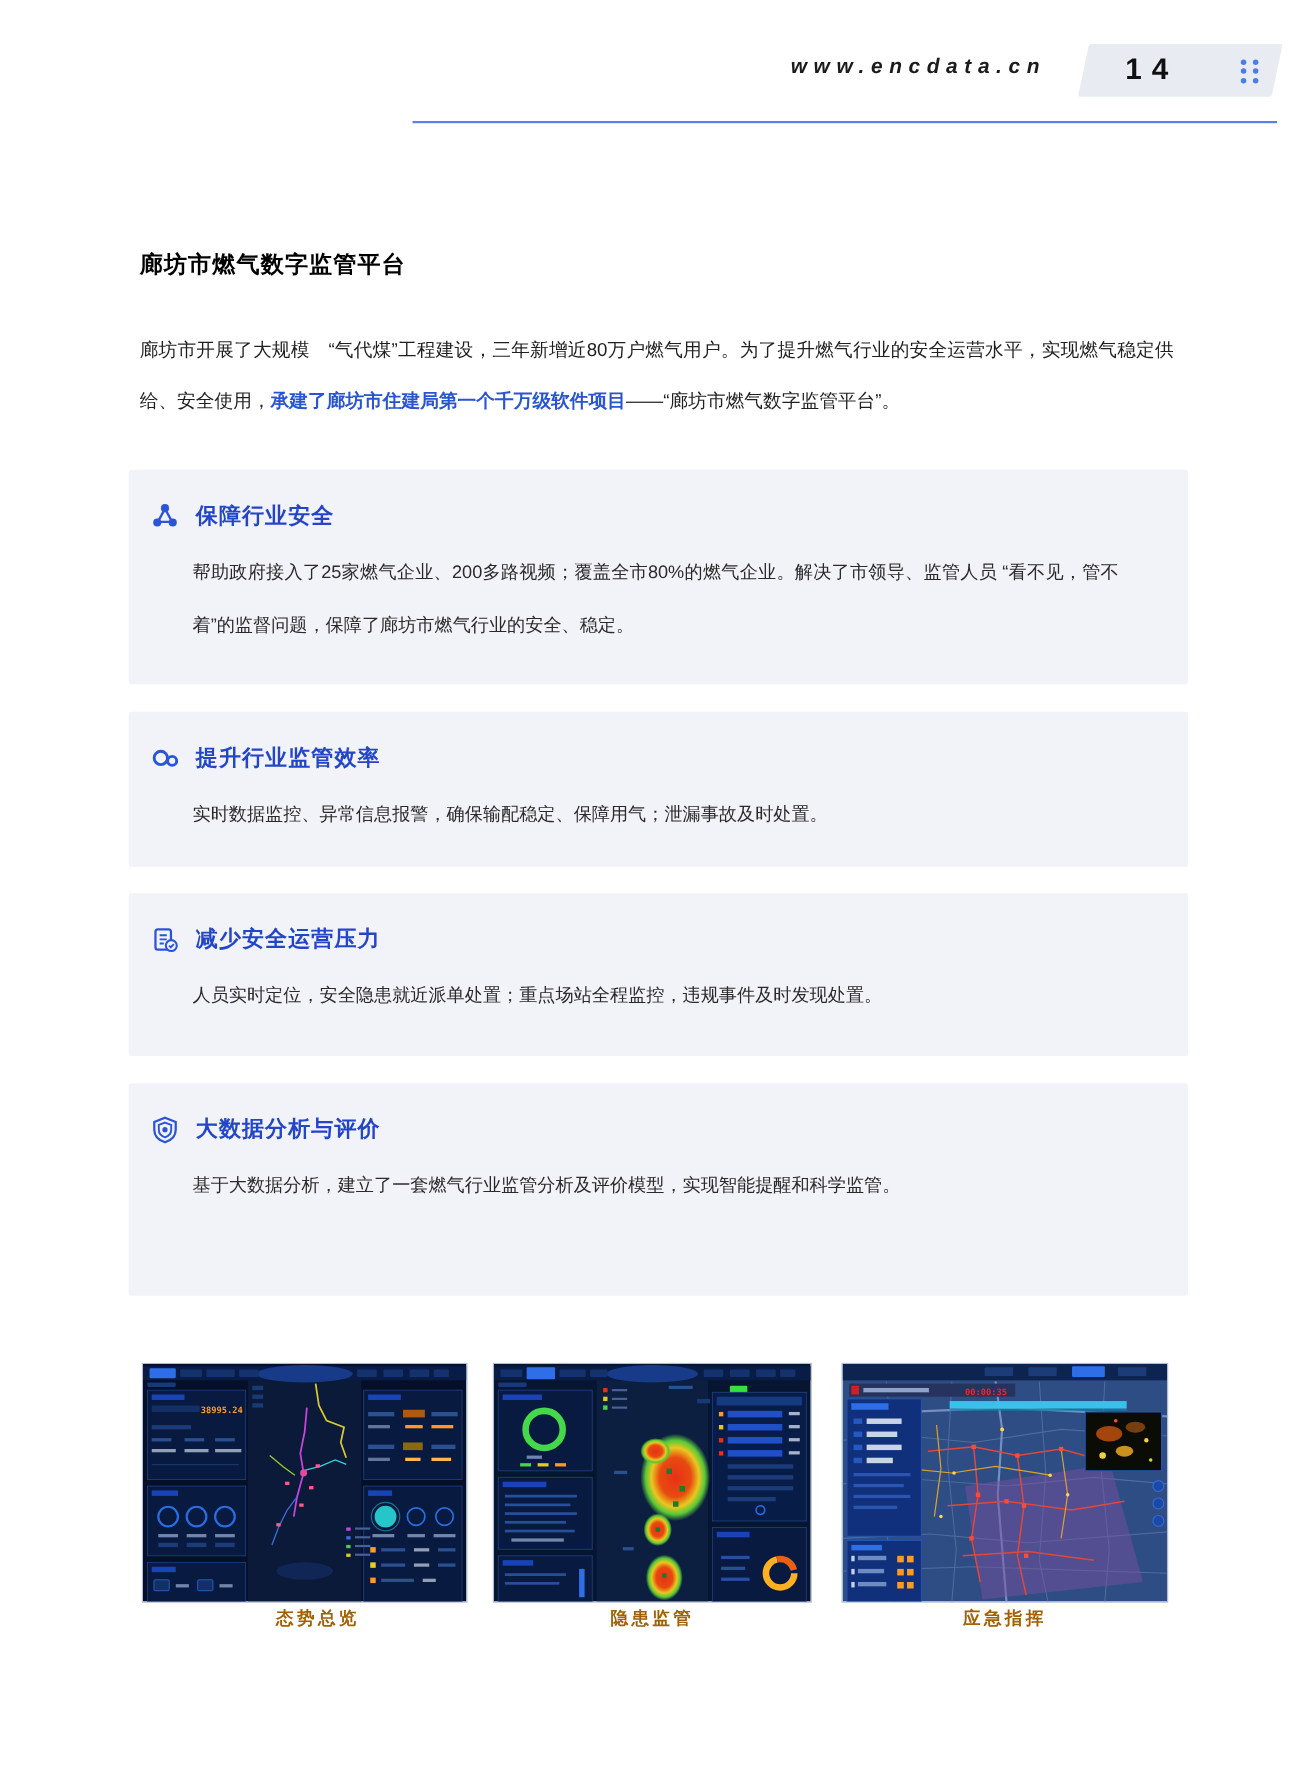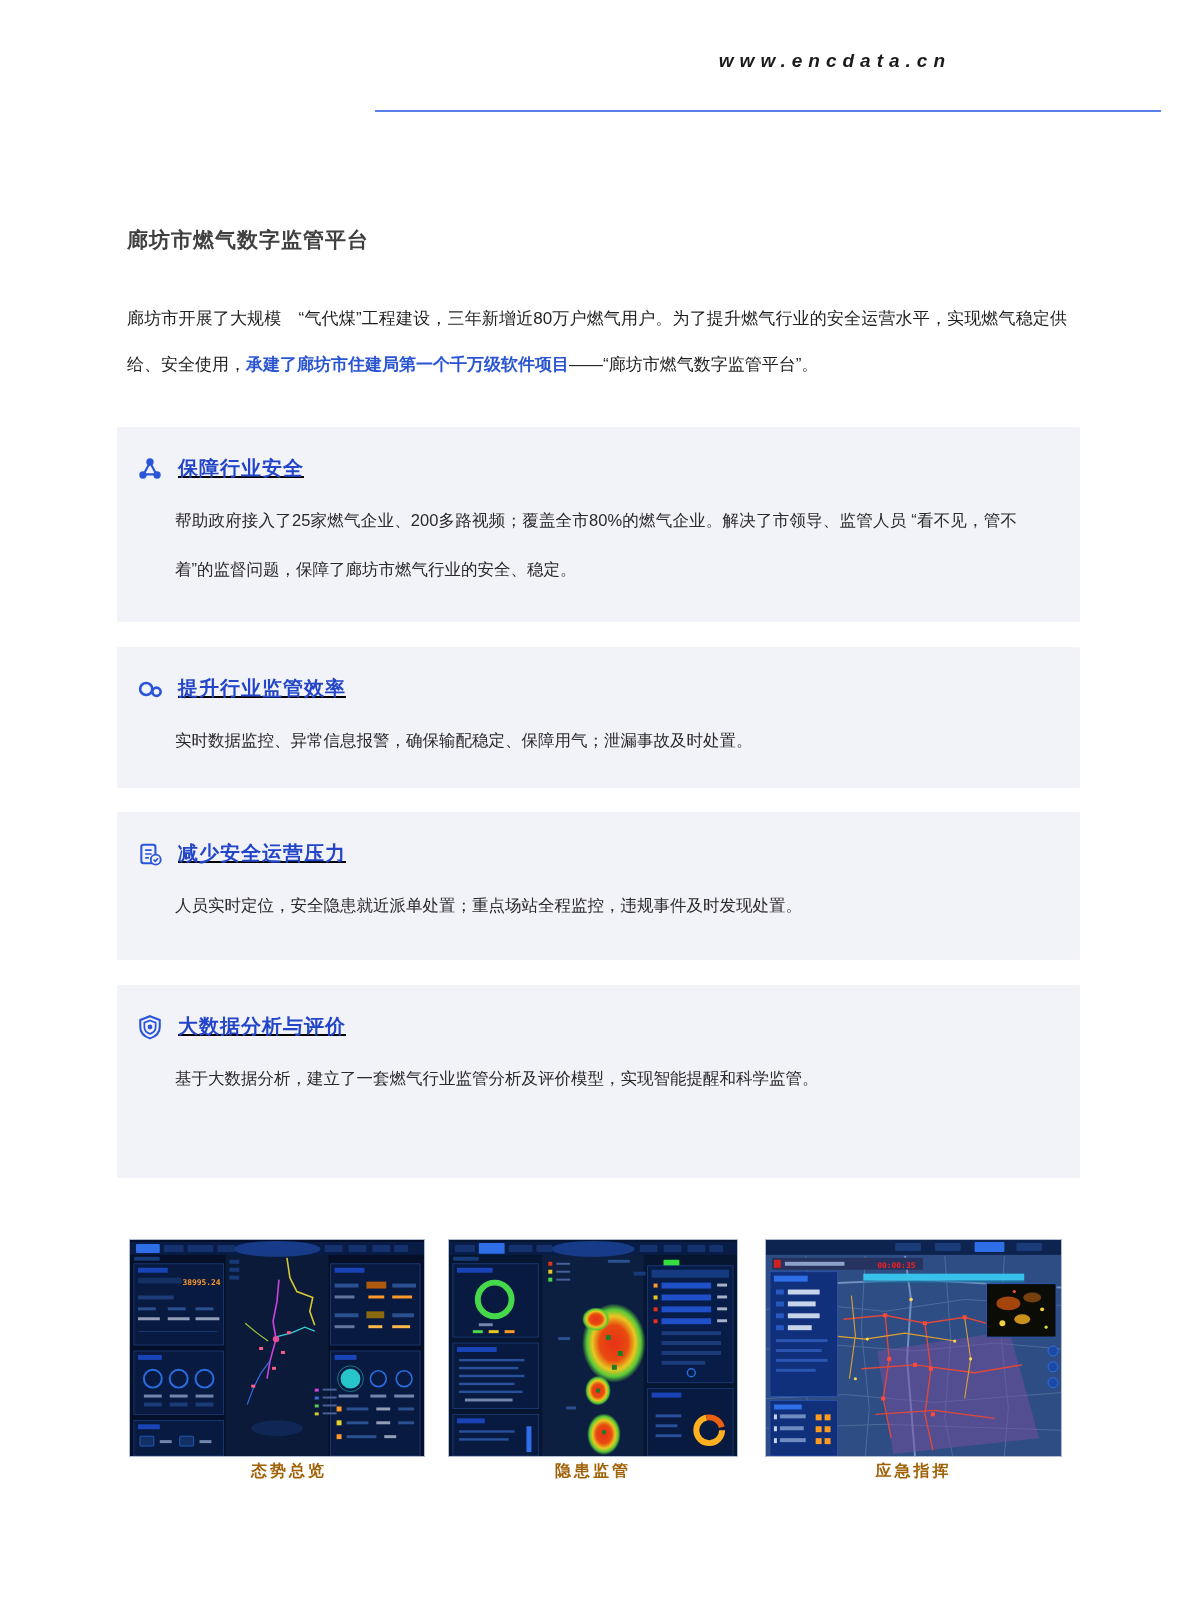--- a/index.html
+++ b/index.html
@@ -34,38 +34,38 @@
   .dots-grid i { width:5px; height:5px; border-radius:50%; background:#4a7de8; display:block; margin:auto; }
   .header-rule {
     position:absolute; left:375px; top:110px; width:786px; height:2px;
     background:#5b7fe8;
   }
 
   
   .doc-title {
     position:absolute; left:127px; top:226px;
     font-family:"DejaVu Serif","Liberation Serif",serif;
-    font-size:21px; font-weight:bold; color:#404040; letter-spacing:1px;
+    font-size:21px; font-weight:bold; color:#000000; letter-spacing:1px;
   }
   .intro {
     position:absolute; left:127px; top:296px; width:940px;
     font-size:17px; line-height:46px; color:#1f1f1f; text-align:justify;
   }
   .intro .hl { color:#2a55d2; font-weight:bold; }
 
   
   .feature {
     position:absolute; left:117px; width:963px; background:#f2f2f9; border-radius:2px;
   }
   .f1 { top:427px; height:195px; }
   .f2 { top:647px; height:141px; }
   .f3 { top:812px; height:148px; }
   .f4 { top:985px; height:193px; }
   .feature .head {
-    display:flex; align-items:center; gap:15px; padding:28px 0 0 20px;text-decoration:underline;
+    display:flex; align-items:center; gap:15px; padding:28px 0 0 20px;
   }
   .feature .head .ic { width:26px; height:26px; flex:0 0 auto; }
   .feature .head h2 {
     font-family:"DejaVu Serif","Liberation Serif",serif;
     font-size:20px; font-weight:bold; color:#2346c8; letter-spacing:1px;
   }
   .feature .body {
     margin:14px 63px 0 58px; font-size:16.5px; line-height:49px;
     color:#2a2a2a; text-align:justify;
   }
@@ -80,20 +80,32 @@
     margin-top:4px; text-align:center; font-size:16px; font-weight:bold;
     color:#a16207; letter-spacing:3px;
   }
 </style>
 </head>
 <body>
 
 <div class="page">
 
   <div class="header-url">www.encdata.cn</div>
+  <div class="page-badge">
+    <div class="badge-bg"></div>
+    <div class="num">14</div>
+    <div class="dots-grid">
+      <i></i>
+        <i></i>
+        <i></i>
+        <i></i>
+        <i></i>
+        <i></i>
+    </div>
+  </div>
   <div class="header-rule"></div>
 
   <h1 class="doc-title">廊坊市燃气数字监管平台</h1>
   <p class="intro"><span>廊坊市开展了大规模　“气代煤”工程建设，三年新增近80万户燃气用户。为了提升燃气行业的安全运营水平，实现燃气稳定供给、安全使用，</span><span class="hl">承建了廊坊市住建局第一个千万级软件项目</span><span>——“廊坊市燃气数字监管平台”。</span></p>
 
   <section class="feature f1">
     <div class="head">
       <span class="ic">
         <svg viewBox="0 0 24 24" width="26" height="26">
           <path d="M12 6 L6 17 M12 6 L18 17 M6 17 L18 17" stroke="#2a55d8" stroke-width="2" fill="none"></path>

